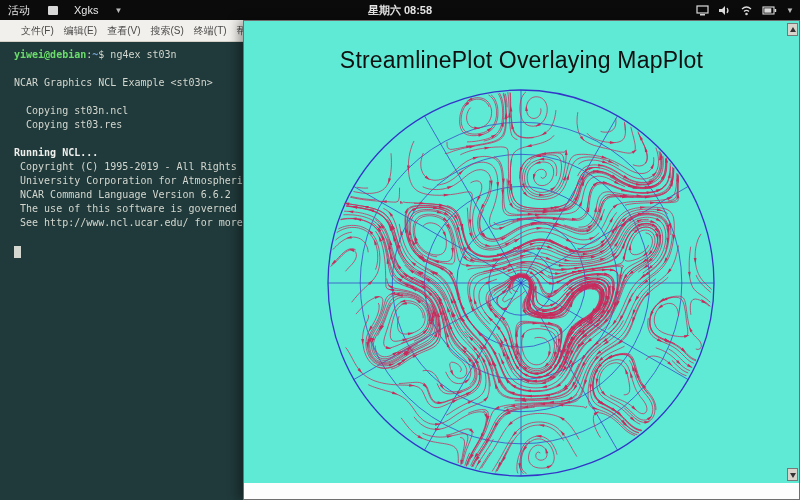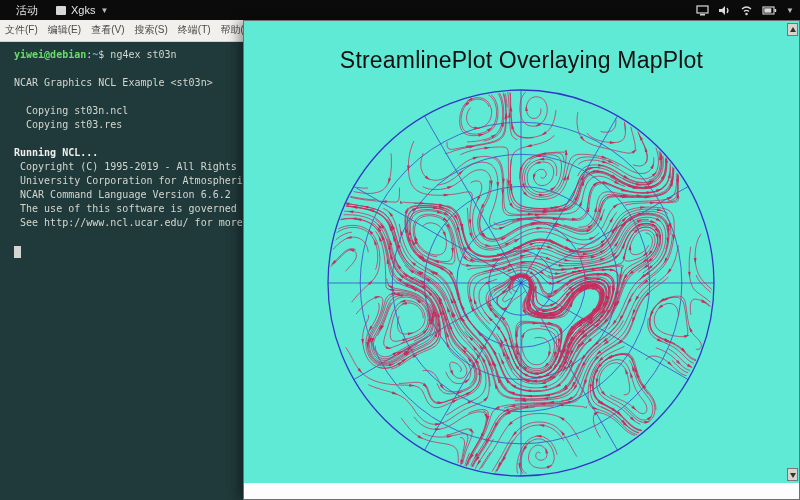--- a/index.html
+++ b/index.html
@@ -4,34 +4,34 @@
 <style>
   * { margin:0; padding:0; box-sizing:border-box; }
   html,body { width:800px; height:500px; overflow:hidden; background:#2e3436;
               font-family:"Liberation Sans", sans-serif; }
   #screen { position:relative; width:800px; height:500px; }
 
   
   #topbar { position:absolute; left:0; top:0; width:800px; height:20px;
             background:#0b0b0b; color:#e6e6e6; font-size:11px;
             display:flex; align-items:center; }
-  .tb-left { display:flex; align-items:center; gap:14px; padding-left:12px; }
+  .tb-left { display:flex; align-items:center; gap:14px; padding-left:4px; }
   .tb-activities { padding:2px 4px; }
-  .tb-app { display:flex; align-items:center; gap:5px; }
+  .tb-app { display:flex; align-items:center; gap:16px; }
   .tb-app .appicon { width:10px; height:9px; background:#d8d8d8; display:inline-block; border-radius:1px; }
   .tb-caret { font-size:8px; color:#bbb; }
   .tb-clock { position:absolute; left:0; right:0; text-align:center; font-weight:bold; }
   .tb-right { position:absolute; right:6px; top:0; height:20px; display:flex; align-items:center; gap:9px; }
   .tb-right svg { display:block; }
 
   
   #terminal { position:absolute; left:0; top:20px; width:243px; height:480px;
               background:#20393a; overflow:hidden; }
   #terminal-menubar { height:22px; background:#f2f0ec; border-bottom:1px solid #d4d0c8;
-                      display:flex; padding-left:0; white-space:nowrap;
+                      display:flex; align-items:center; padding-left:16px; white-space:nowrap;
                       overflow:hidden; }
   .menu-item { font-size:10px; color:#4a4a4a; padding:3px 5px; }
   #terminal-body { padding:6px 14px; font-family:"DejaVu Sans Mono", monospace;
                    font-size:10px; line-height:14px; white-space:pre; }
   .tline { height:14px; }
   .t-fg   { color:#d3d7cf; }
   .t-green{ color:#6bdc6b; font-weight:bold; }
   .t-blue { color:#729fcf; font-weight:bold; }
   .t-bold { color:#eeeeec; font-weight:bold; }
   .t-cursor { display:inline-block; width:7px; height:12px; background:#d3d7cf; vertical-align:-2px; }
@@ -68,20 +68,21 @@
 
   <div id="topbar">
     <div class="tb-left">
       <span class="tb-activities">活动</span>
       <span class="tb-app">
         <span class="appicon"></span>
         <span>Xgks</span>
         <span class="tb-caret">▼</span>
       </span>
     </div>
+    <div class="tb-clock">星期六 08:58</div>
     <div class="tb-right">
       <svg width="13" height="11" viewBox="0 0 13 11">
         <rect x="1" y="1" width="11" height="7" fill="none" stroke="#ddd" stroke-width="1.2"></rect>
         <rect x="4" y="9" width="5" height="1.5" fill="#ddd"></rect>
       </svg>
       <svg width="13" height="11" viewBox="0 0 13 11">
         <polygon points="1,4 4,4 7,1 7,10 4,7 1,7" fill="#ddd"></polygon>
         <path d="M9 3 Q11 5.5 9 8" stroke="#ddd" stroke-width="1.2" fill="none"></path>
       </svg>
       <svg width="13" height="11" viewBox="0 0 13 11">

